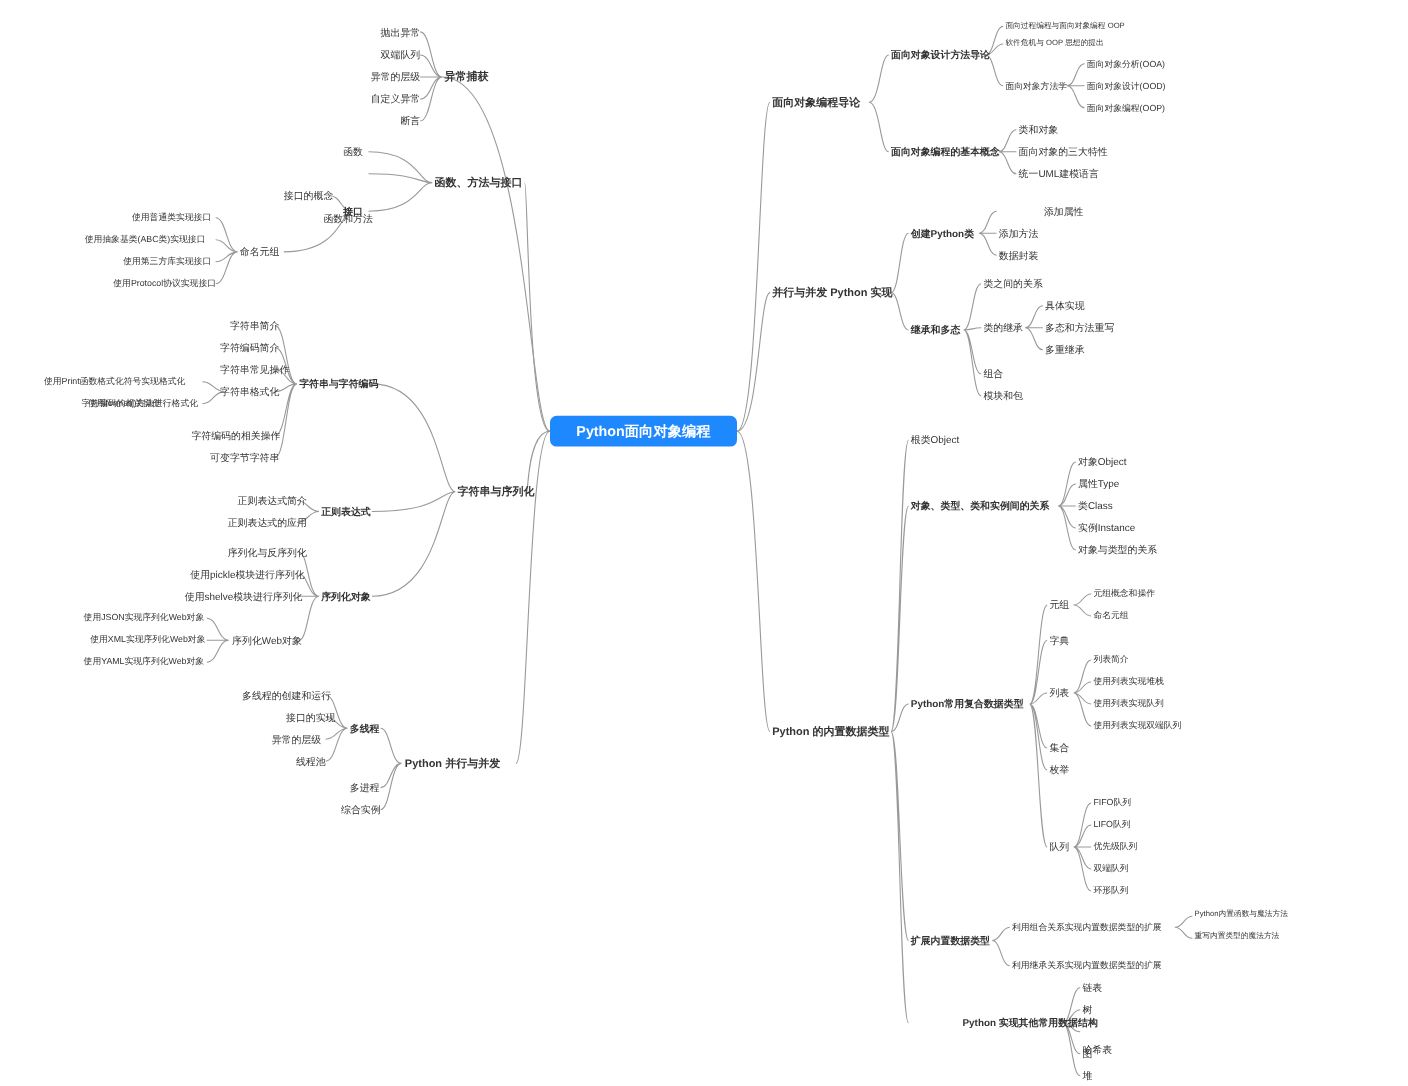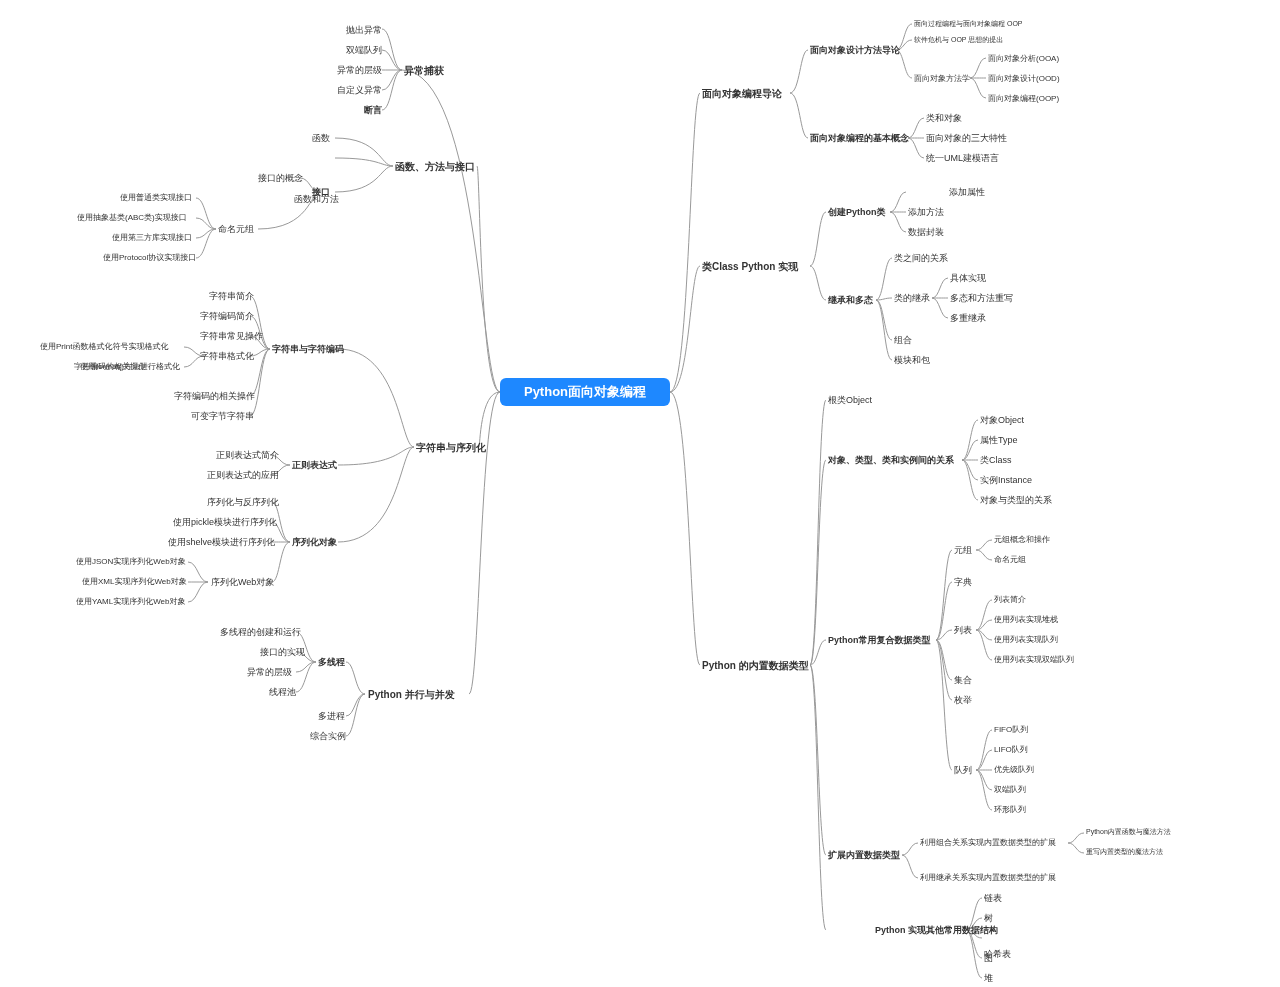--- a/index.html
+++ b/index.html
@@ -95,21 +95,21 @@
   <path class="conn" d="M1068,843 C1076,843 1076,833 1084,833 M1068,843 C1076,843 1076,853 1084,853"></path>
 
   <path class="conn" d="M966,930 C974,930 974,898 982,898 M966,930 C974,930 974,918 982,918 M966,930 C974,930 974,938 982,938 M966,930 C974,930 974,958 982,958 M966,930 C974,930 974,978 982,978"></path>
 </svg>
 
 <div class="node lvl1 wide" style="left:404px; top:65px;">异常捕获</div>
 <div class="node" style="left:346px; top:25px;">抛出异常</div>
 <div class="node" style="left:346px; top:45px;">双端队列</div>
 <div class="node" style="left:337px; top:65px;">异常的层级</div>
 <div class="node" style="left:337px; top:85px;">自定义异常</div>
-<div class="node" style="left:364px; top:105px;font-weight:bold;">断言</div>
+<div class="node" style="left:364px; top:105px;">断言</div>
 
 <div class="node lvl1 wide" style="left:395px; top:161px;">函数、方法与接口</div>
 <div class="node" style="left:312px; top:133px;">函数</div>
 <div class="node" style="left:294px; top:148px;margin-top:46px;">函数和方法</div>
 <div class="node lvl2" style="left:312px; top:187px;">接口</div>
 <div class="node" style="left:258px; top:173px;">接口的概念</div>
 <div class="node" style="left:218px; top:224px;">命名元组</div>
 <div class="node small" style="left:120px; top:193px;">使用普通类实现接口</div>
 <div class="node small" style="left:77px; top:213px;">使用抽象基类(ABC类)实现接口</div>
 <div class="node small" style="left:112px; top:233px;">使用第三方库实现接口</div>
@@ -156,21 +156,21 @@
 <div class="node xsmall" style="left:914px; top:36px;">软件危机与 OOP 思想的提出</div>
 <div class="node small" style="left:914px; top:74px;">面向对象方法学</div>
 <div class="node small" style="left:988px; top:54px;">面向对象分析(OOA)</div>
 <div class="node small" style="left:988px; top:74px;">面向对象设计(OOD)</div>
 <div class="node small" style="left:988px; top:94px;">面向对象编程(OOP)</div>
 <div class="node lvl2" style="left:810px; top:133px;">面向对象编程的基本概念</div>
 <div class="node" style="left:926px; top:113px;">类和对象</div>
 <div class="node" style="left:926px; top:133px;">面向对象的三大特性</div>
 <div class="node" style="left:926px; top:153px;">统一UML建模语言</div>
 
-<div class="node lvl1 wide" style="left:702px; top:261px;">类Class Python 实现</div>
+<div class="node lvl1 wide" style="left:702px; top:261px;">并行与并发 Python 实现</div>
 <div class="node lvl2" style="left:828px; top:207px;">创建Python类</div>
 <div class="node" style="left:908px; top:187px;margin-left:41px;">添加属性</div>
 <div class="node" style="left:908px; top:207px;">添加方法</div>
 <div class="node" style="left:908px; top:227px;">数据封装</div>
 <div class="node lvl2" style="left:828px; top:295px;">继承和多态</div>
 <div class="node" style="left:894px; top:253px;">类之间的关系</div>
 <div class="node" style="left:894px; top:293px;">类的继承</div>
 <div class="node" style="left:950px; top:273px;">具体实现</div>
 <div class="node" style="left:950px; top:293px;">多态和方法重写</div>
 <div class="node" style="left:950px; top:313px;">多重继承</div>

